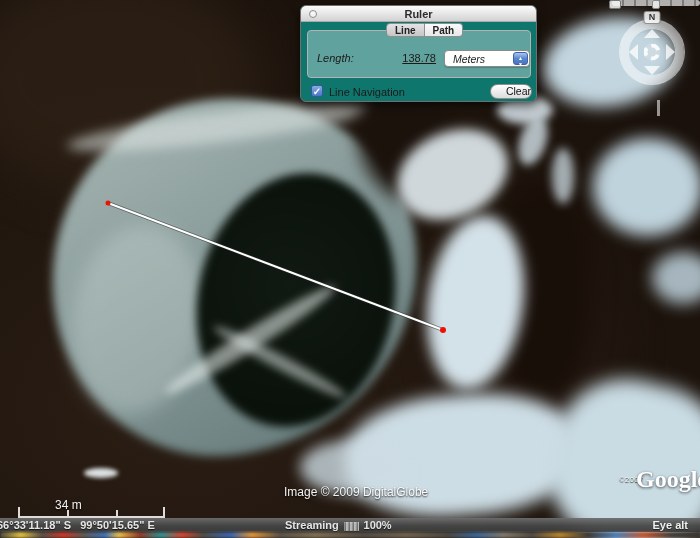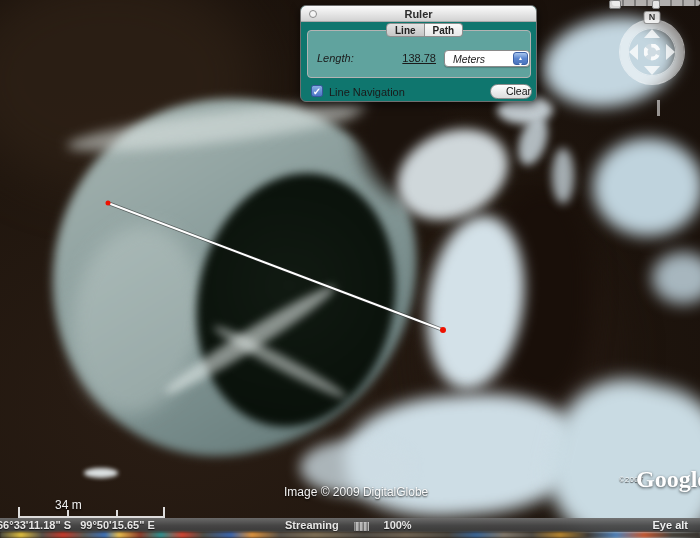--- a/index.html
+++ b/index.html
@@ -96,21 +96,21 @@
   .tick3{left:116px;top:510px;height:6px;}
   .tick4{left:163px;top:507px;height:9px;}
   .credit{left:284px;top:485px;color:rgba(255,255,255,.95);font-size:12px;text-shadow:0 1px 2px rgba(0,0,0,.9);}
   .logo-copy{left:619px;top:475px;color:rgba(255,255,255,.85);font-size:7.5px;letter-spacing:.5px;text-shadow:0 1px 1px rgba(0,0,0,.8);}
   .logo{left:636px;top:466px;color:#fff;font-family:"Liberation Serif",serif;font-weight:bold;font-size:24px;text-shadow:0 1px 3px rgba(0,0,0,.7);white-space:nowrap;}
   
   .status-bar{position:absolute;left:0;top:518px;width:700px;height:14px;
     background:linear-gradient(#6e6e6e,#474747 55%,#3b3b3b);opacity:.95;
     color:#f2f2f2;font-size:11px;font-weight:bold;text-shadow:0 1px 1px rgba(0,0,0,.7);}
   .coords{position:absolute;left:-3px;top:1px;white-space:pre;}
-  .streaming{position:absolute;left:285px;top:1px;display:flex;gap:15px;align-items:baseline;}
+  .streaming{position:absolute;left:285px;top:1px;display:flex;gap:5px;align-items:baseline;}
   .stream-bars{font-size:9px;letter-spacing:-1px;font-weight:normal;}
   .eye-alt{position:absolute;right:12px;top:1px;}
   
   .taskbar{position:absolute;left:0;top:532px;width:700px;height:6px;filter:blur(1.2px);
     background:linear-gradient(90deg,#4a4a42 0%,#d9b93e 3%,#55504a 6%,#c0392b 9%,#5a5a55 12%,
       #3d6fb3 15%,#e2b84c 17%,#8a3b2a 20%,#2f8d8d 23%,#cc4433 26%,#4d4d46 29%,#3a63a8 33%,
       #d78f3c 36%,#565049 40%,#7a6b52 45%,#4e4a44 52%,#6b5f4e 58%,#4a463f 64%,#39628f 68%,
       #7d7467 72%,#4e4a43 76%,#b0812f 80%,#3f3b36 84%,#4f7fb5 88%,#c25833 92%,#45413a 96%,#38342f 100%);}
 </style>
 </head>

